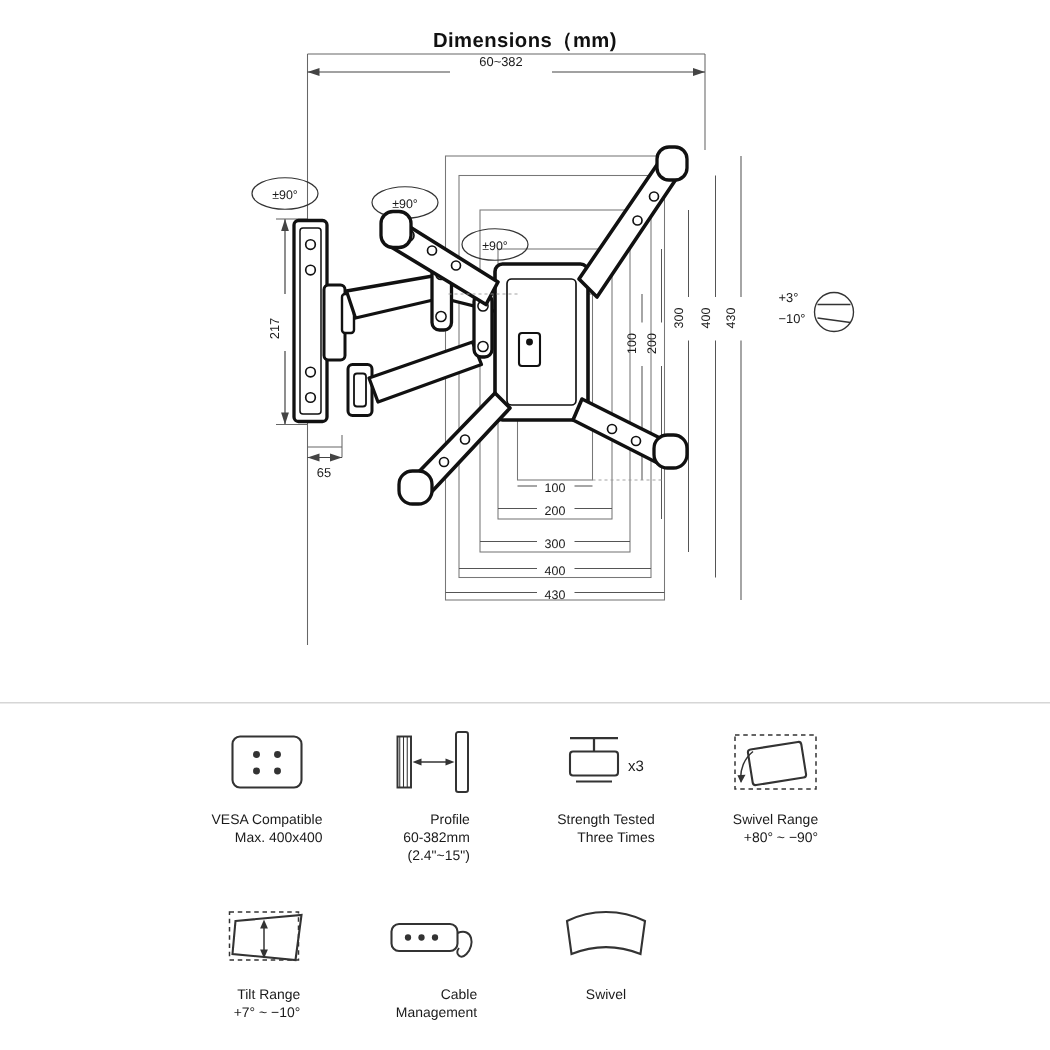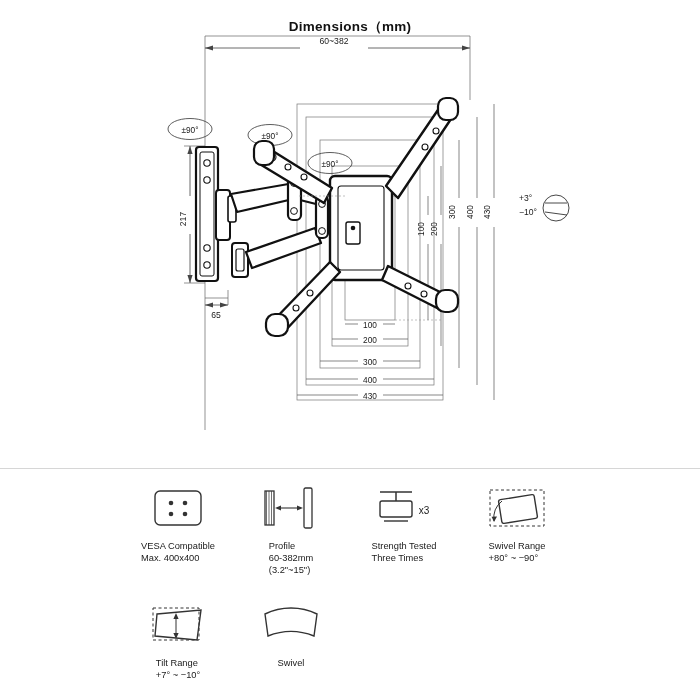--- a/index.html
+++ b/index.html
@@ -67,21 +67,21 @@
   }
   .feature:last-child { margin-right: 0; }
   .feature-icon {
     height: 52px;
     display: flex;
     align-items: center;
     justify-content: center;
   }
   .feature-label {
     margin-top: 6px;
-    text-align: left;
+    text-align: right;
     font-size: 9.3px;
     line-height: 12.2px;
     color: #1a1a1a;
     white-space: pre-line;
   }
   .row2 { margin-top: 22px; }
   svg { display: block; }
   text { font-family: "Liberation Sans", sans-serif; }
 </style>
 </head>
@@ -310,21 +310,21 @@
             <line x1="13" y1="6" x2="13" y2="40" stroke="#333" stroke-width="0.7"></line>
             <line x1="15.5" y1="6" x2="15.5" y2="40" stroke="#333" stroke-width="0.7"></line>
             <rect x="48" y="3" width="8" height="40" rx="1.5" fill="none" stroke="#333" stroke-width="1.3"></rect>
             <line x1="21" y1="23" x2="45" y2="23" stroke="#333" stroke-width="1.1"></line>
             <polygon points="19,23 25,20.6 25,25.4" fill="#333"></polygon>
             <polygon points="47,23 41,20.6 41,25.4" fill="#333"></polygon>
           </svg>
         </div>
         <div class="feature-label">Profile
 60-382mm
-(3.2"~15")</div>
+(2.4"~15")</div>
       </div>
 
       <div class="feature">
         <div class="feature-icon">
           <svg width="76" height="46" viewBox="0 0 76 46">
             <line x1="14" y1="7" x2="46" y2="7" stroke="#333" stroke-width="1.5"></line>
             <line x1="30" y1="7" x2="30" y2="16" stroke="#333" stroke-width="1.5"></line>
             <rect x="14" y="16" width="32" height="16" rx="2" fill="none" stroke="#333" stroke-width="1.4"></rect>
             <line x1="18" y1="36" x2="42" y2="36" stroke="#333" stroke-width="1.4"></line>
             <text x="58" y="29" font-size="10" fill="#1a1a1a" text-anchor="middle">x3</text>
@@ -358,20 +358,33 @@
             <path d="M14 12 L58 8 L54 38 L12 34 Z" fill="none" stroke="#333" stroke-width="1.4"></path>
             <line x1="33" y1="14" x2="33" y2="34" stroke="#333" stroke-width="1"></line>
             <polygon points="33,11 30.4,17 35.6,17" fill="#333"></polygon>
             <polygon points="33,37 30.4,31 35.6,31" fill="#333"></polygon>
           </svg>
         </div>
         <div class="feature-label">Tilt Range
 +7° ~ −10°</div>
       </div>
 
+      <div class="feature">
+        <div class="feature-icon">
+          <svg width="76" height="46" viewBox="0 0 76 46">
+            <rect x="8" y="14" width="44" height="18" rx="5" fill="none" stroke="#333" stroke-width="1.4"></rect>
+            <circle cx="19" cy="23" r="2.1" fill="#333"></circle>
+            <circle cx="28" cy="23" r="2.1" fill="#333"></circle>
+            <circle cx="37" cy="23" r="2.1" fill="#333"></circle>
+            <path d="M52 20 C 62 16, 64 28, 58 34 C 54 38, 50 34, 53 30" fill="none" stroke="#333" stroke-width="1.3"></path>
+          </svg>
+        </div>
+        <div class="feature-label">Cable
+Management</div>
+      </div>
 
       <div class="feature">
         <div class="feature-icon">
           <svg width="70" height="46" viewBox="0 0 70 46">
             <path d="M9 12 C 25 4, 45 4, 61 12 L58 34 C 43 28, 27 28, 12 34 Z" fill="none" stroke="#333" stroke-width="1.4"></path>
           </svg>
         </div>
         <div class="feature-label">Swivel</div>
       </div>
 

